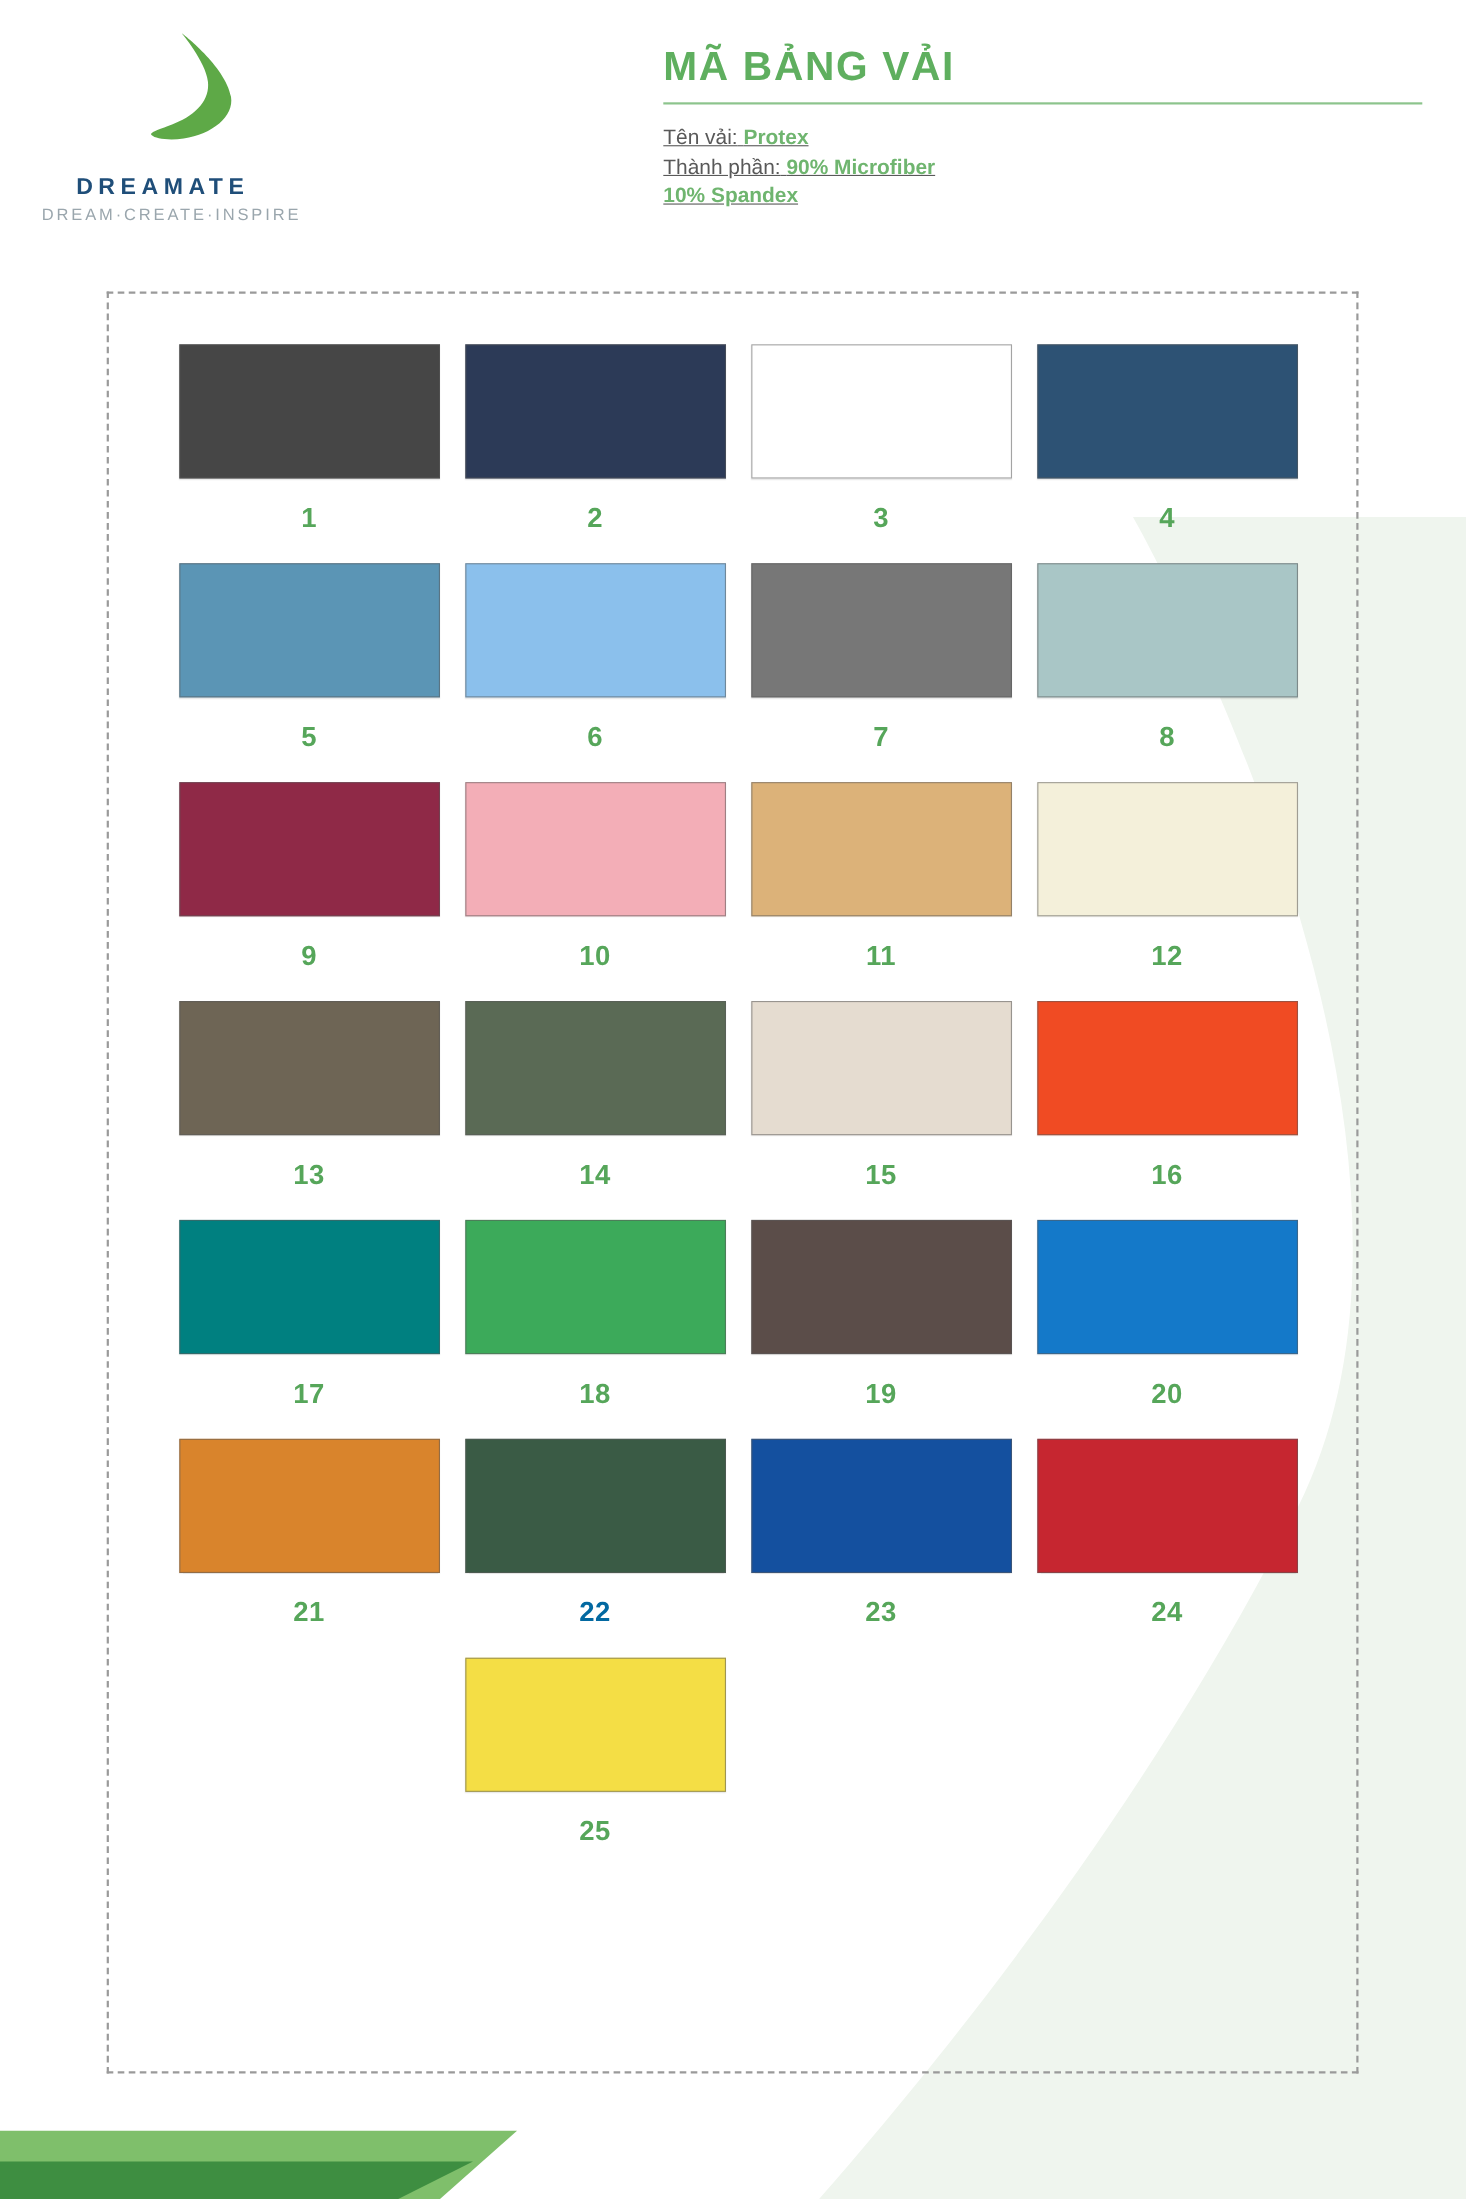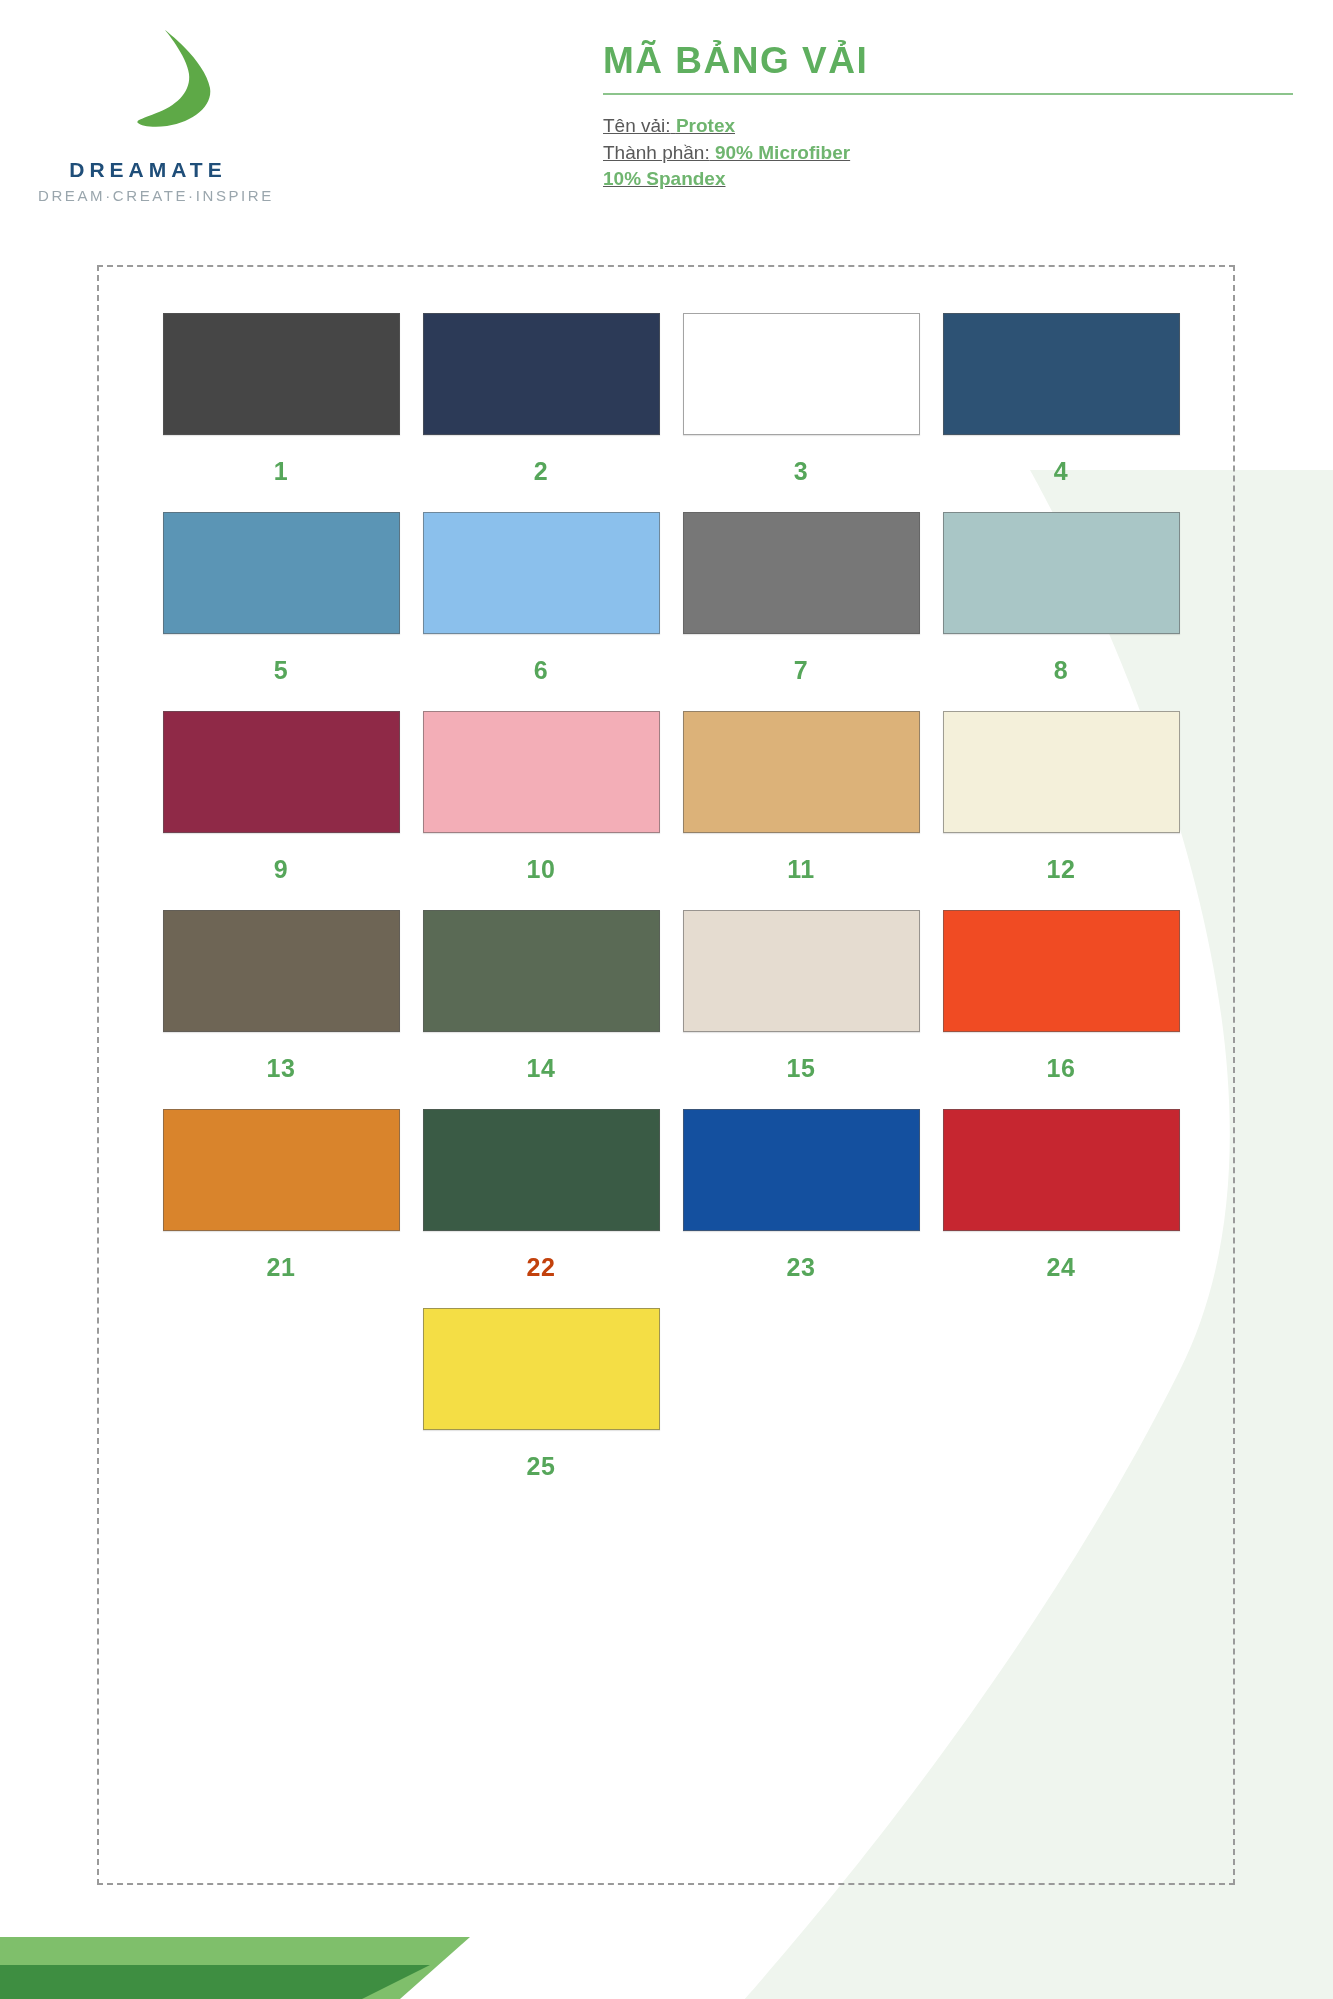--- a/index.html
+++ b/index.html
@@ -271,26 +271,44 @@
             <div class="chip" style="background: rgb(229, 220, 208);"></div>
             <div class="chip-label" style="color: rgb(86, 166, 90);">15</div>
           </div>
           <div class="cell">
             <div class="chip" style="background: rgb(240, 75, 35);"></div>
             <div class="chip-label" style="color: rgb(86, 166, 90);">16</div>
           </div>
         </div>
         <div class="swatch-row">
           <div class="cell">
+            <div class="chip" style="background: rgb(0, 128, 128);"></div>
+            <div class="chip-label" style="color: rgb(86, 166, 90);">17</div>
+          </div>
+          <div class="cell">
+            <div class="chip" style="background: rgb(60, 170, 90);"></div>
+            <div class="chip-label" style="color: rgb(86, 166, 90);">18</div>
+          </div>
+          <div class="cell">
+            <div class="chip" style="background: rgb(91, 77, 73);"></div>
+            <div class="chip-label" style="color: rgb(86, 166, 90);">19</div>
+          </div>
+          <div class="cell">
+            <div class="chip" style="background: rgb(20, 121, 201);"></div>
+            <div class="chip-label" style="color: rgb(86, 166, 90);">20</div>
+          </div>
+        </div>
+        <div class="swatch-row">
+          <div class="cell">
             <div class="chip" style="background: rgb(217, 132, 44);"></div>
             <div class="chip-label" style="color: rgb(86, 166, 90);">21</div>
           </div>
           <div class="cell">
             <div class="chip" style="background: rgb(58, 91, 69);"></div>
-            <div class="chip-label" style="color: #c2410c;">22</div>
+            <div class="chip-label" style="color: #0369a1;">22</div>
           </div>
           <div class="cell">
             <div class="chip" style="background: rgb(20, 80, 159);"></div>
             <div class="chip-label" style="color: rgb(86, 166, 90);">23</div>
           </div>
           <div class="cell">
             <div class="chip" style="background: rgb(198, 38, 48);"></div>
             <div class="chip-label" style="color: rgb(86, 166, 90);">24</div>
           </div>
         </div>

